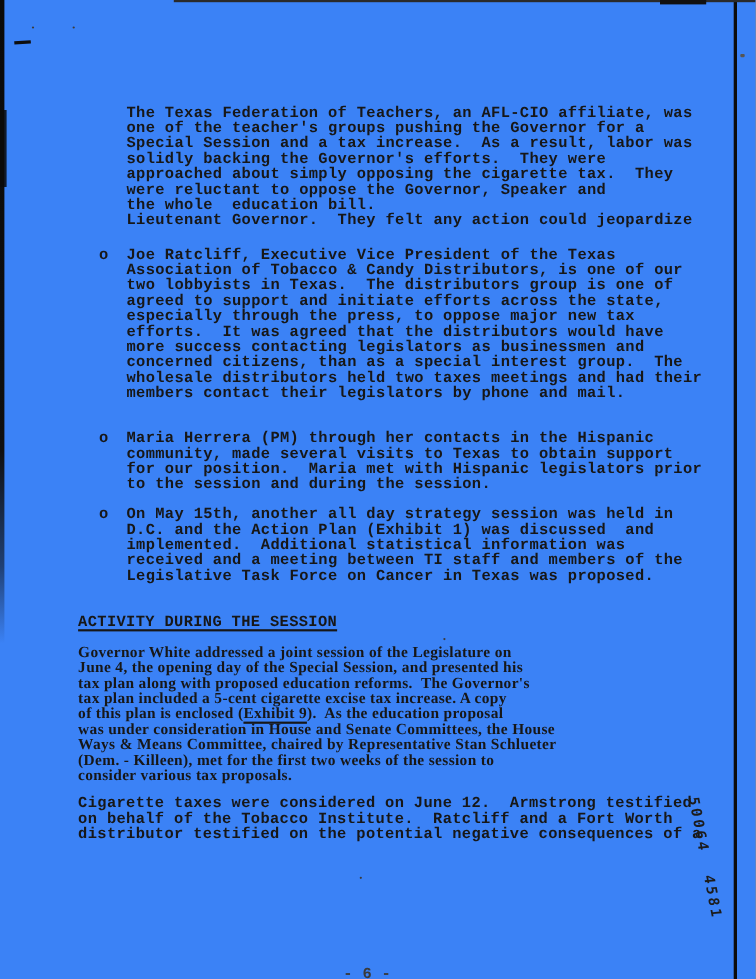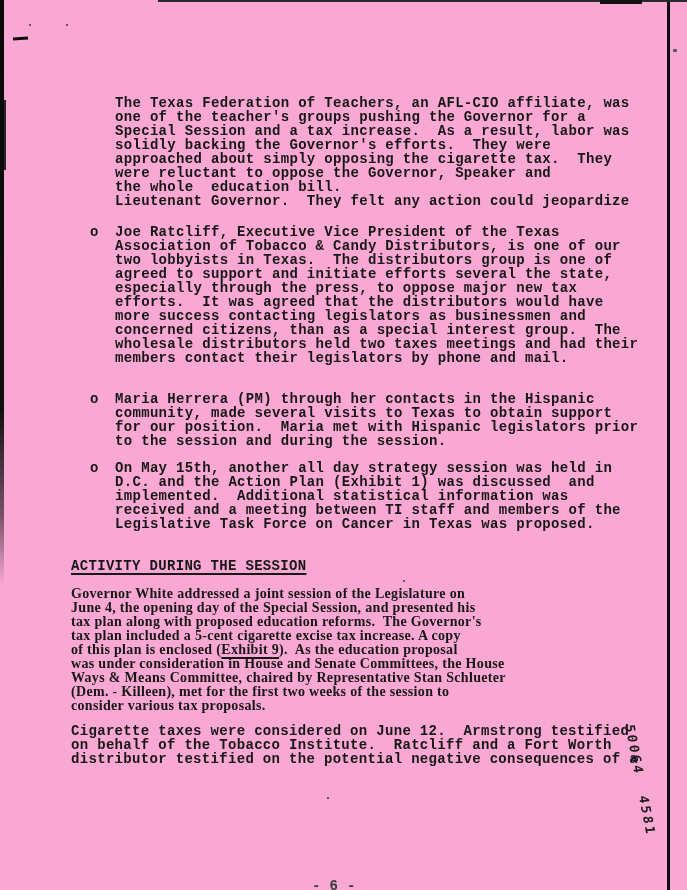--- a/index.html
+++ b/index.html
@@ -1,20 +1,20 @@
 <!DOCTYPE html>
 <html><head>
 <meta charset="utf-8">
 <style>
   html, body { margin: 0; padding: 0; background: #888; }
   .page {
     position: relative;
     width: 687px;
     height: 890px;
-    background: #f9a8d4;
+    background: #3b82f6;
     overflow: hidden;
     font-family: "Liberation Mono", "DejaVu Sans Mono", monospace;
     font-weight: bold;
     font-size: 14px;
     line-height: 14px;
     letter-spacing: 0.32px;
     color: #171717;
   }
   .doc .line { white-space: pre; height: 14px; }
   .u { text-decoration: underline; text-decoration-thickness: 1.5px; text-underline-offset: 2.5px; }
@@ -77,21 +77,21 @@
         <div class="line">the whole  education bill.</div>
         <div class="line">Lieutenant Governor.  They felt any action could jeopardize</div>
       </div>
 
     <div class="block bullet block-bullet0">
       <span class="marker">o</span>
       <div>
           <div class="line">Joe Ratcliff, Executive Vice President of the Texas</div>
           <div class="line">Association of Tobacco &amp; Candy Distributors, is one of our</div>
           <div class="line">two lobbyists in Texas.  The distributors group is one of</div>
-          <div class="line">agreed to support and initiate efforts several the state,</div>
+          <div class="line">agreed to support and initiate efforts across the state,</div>
           <div class="line">especially through the press, to oppose major new tax</div>
           <div class="line">efforts.  It was agreed that the distributors would have</div>
           <div class="line">more success contacting legislators as businessmen and</div>
           <div class="line">concerned citizens, than as a special interest group.  The</div>
           <div class="line">wholesale distributors held two taxes meetings and had their</div>
           <div class="line">members contact their legislators by phone and mail.</div>
         </div>
     </div>
 
     <div class="block bullet block-bullet1">

